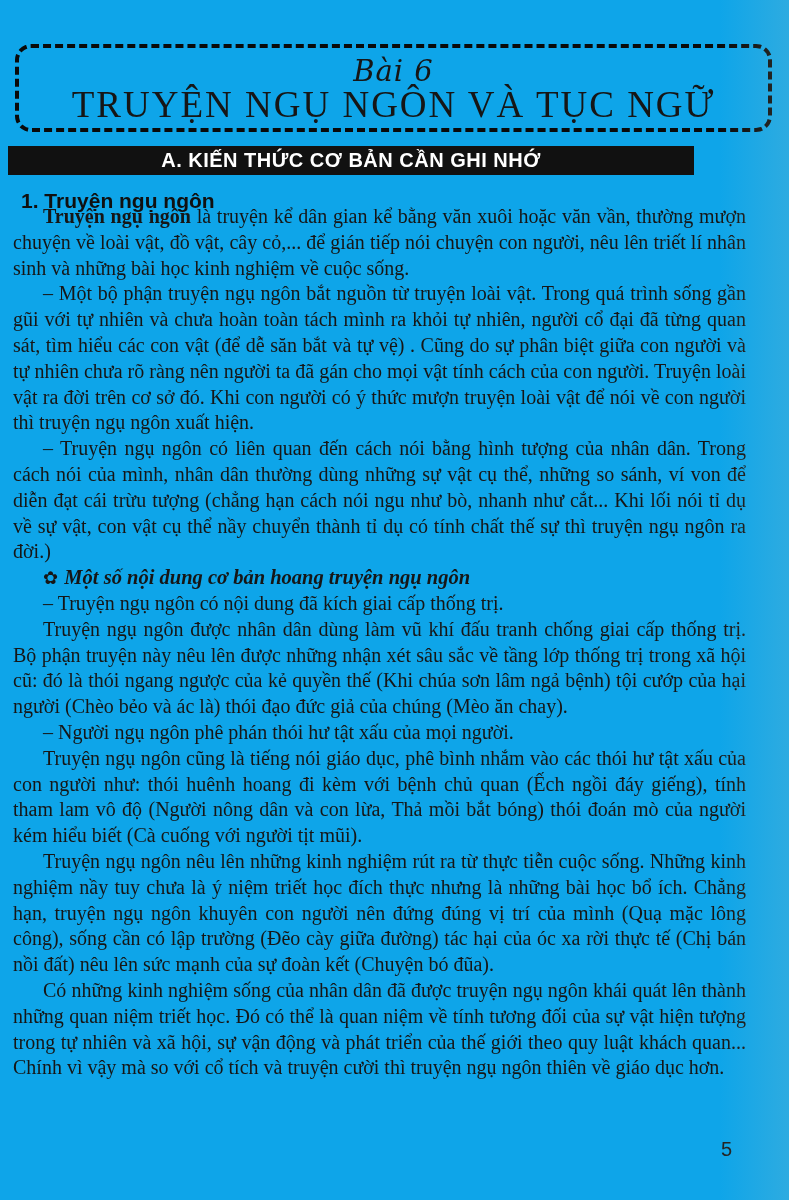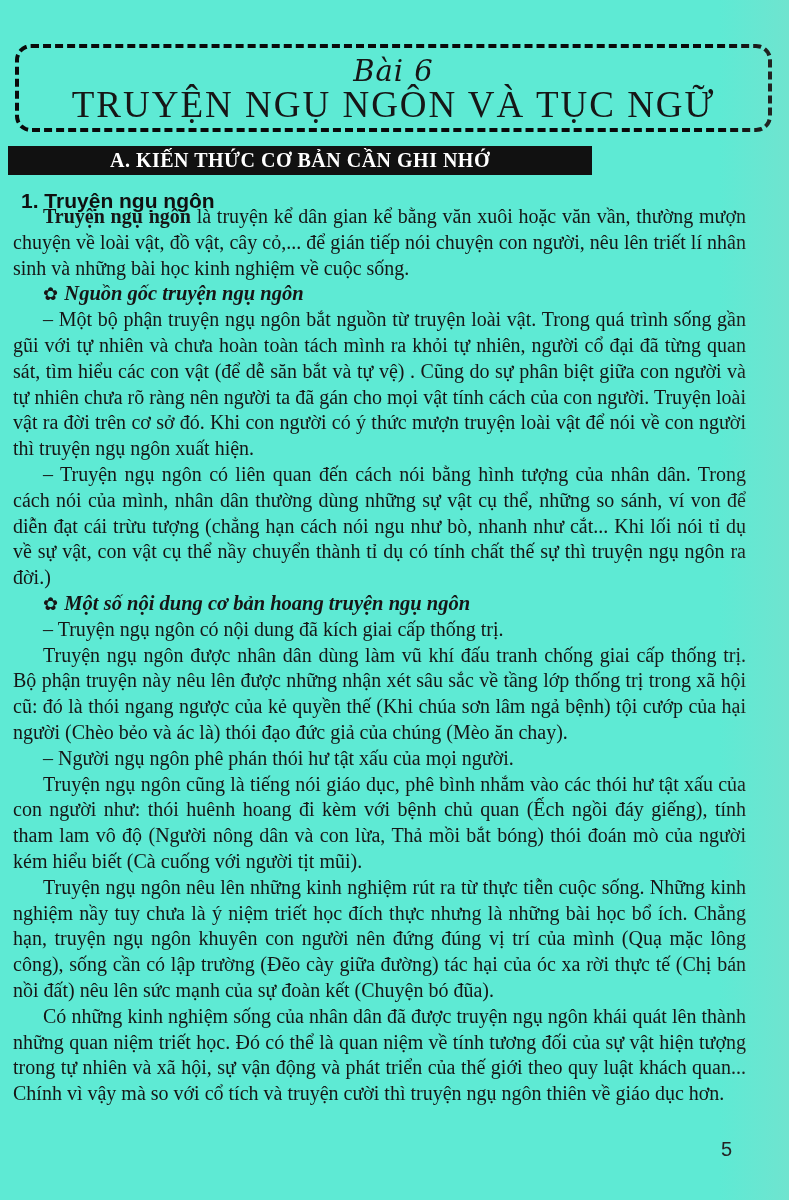--- a/index.html
+++ b/index.html
@@ -1,21 +1,21 @@
 <!DOCTYPE html>
 <html><head>
 <meta charset="utf-8">
 <style>
   html, body { margin: 0; padding: 0; background: #e8e8e8; }
   .page {
     position: relative;
     width: 789px;
     height: 1200px;
     margin: 0 auto;
-    background: #5eead4;
+    background: #0ea5e9;
     color: #161616;
     font-family: "Liberation Serif", serif;
     overflow: hidden;
     box-sizing: border-box;
   }
   
   .page::after {
     content: "";
     position: absolute;
     right: 0; top: 0;
@@ -43,22 +43,22 @@
   .lesson-title {
     font-family: "Liberation Serif", serif;
     font-size: 37px;
     line-height: 36px;
     letter-spacing: 2px;
     white-space: nowrap;
   }
   .banner {
     position: absolute;
     left: 8px; top: 146px;
-    width: 584px; height: 29px;
-    font-family: Liberation Serif, serif;
+    width: 686px; height: 29px;
+    font-family: Liberation Sans, sans-serif;
     font-weight: bold;
     font-size: 20px;
     letter-spacing: 0.5px;
     text-align: center;
     line-height: 29px;
   }
   .section-heading {
     position: absolute;
     left: 13px; top: 181px;
     margin: 8px;
@@ -109,21 +109,20 @@
   </div>
 
   <div class="banner" style="background: rgb(17, 17, 17); color: rgb(255, 255, 255);">
     <span>A. KIẾN THỨC CƠ BẢN CẦN GHI NHỚ</span>
   </div>
 
   <h2 class="section-heading">1. Truyện ngụ ngôn</h2>
 
   <div class="content">
       <p class="para"><span class="seg-bi">Truyện ngụ ngôn</span><span class="seg-n"> là truyện kể dân gian kể bằng văn xuôi hoặc văn vần, thường mượn chuyện về loài vật, đồ vật, cây cỏ,... để gián tiếp nói chuyện con người, nêu lên triết lí nhân sinh và những bài học kinh nghiệm về cuộc sống.</span></p>
-      <p class="subheading"><span class="florette">✿ </span><span>Nguồn gốc truyện ngụ ngôn</span></p>
       <p class="para"><span class="seg-n">– Một bộ phận truyện ngụ ngôn bắt nguồn từ truyện loài vật. Trong quá trình sống gần gũi với tự nhiên và chưa hoàn toàn tách mình ra khỏi tự nhiên, người cổ đại đã từng quan sát, tìm hiểu các con vật (để dễ săn bắt và tự vệ) . Cũng do sự phân biệt giữa con người và tự nhiên chưa rõ ràng nên người ta đã gán cho mọi vật tính cách của con người. Truyện loài vật ra đời trên cơ sở đó. Khi con người có ý thức mượn truyện loài vật để nói về con người thì truyện ngụ ngôn xuất hiện.</span></p>
       <p class="para"><span class="seg-n">– Truyện ngụ ngôn có liên quan đến cách nói bằng hình tượng của nhân dân. Trong cách nói của mình, nhân dân thường dùng những sự vật cụ thể, những so sánh, ví von để diễn đạt cái trừu tượng (chẳng hạn cách nói </span><span class="seg-i">ngu như bò, nhanh như cắt</span><span class="seg-n">... Khi lối nói tỉ dụ về sự vật, con vật cụ thể nầy chuyển thành tỉ dụ có tính chất thế sự thì truyện ngụ ngôn ra đời.)</span></p>
       <p class="subheading"><span class="florette">✿ </span><span>Một số nội dung cơ bản hoang truyện ngụ ngôn</span></p>
       <p class="para"><span class="seg-n">– Truyện ngụ ngôn có nội dung đã kích giai cấp thống trị.</span></p>
       <p class="para"><span class="seg-n">Truyện ngụ ngôn được nhân dân dùng làm vũ khí đấu tranh chống giai cấp thống trị. Bộ phận truyện này nêu lên được những nhận xét sâu sắc về tầng lớp thống trị trong xã hội cũ: đó là thói ngang ngược của kẻ quyền thế (</span><span class="seg-i">Khi chúa sơn lâm ngả bệnh</span><span class="seg-n">) tội cướp của hại người (</span><span class="seg-i">Chèo bẻo và ác là</span><span class="seg-n">) thói đạo đức giả của chúng (</span><span class="seg-i">Mèo ăn chay</span><span class="seg-n">).</span></p>
       <p class="para"><span class="seg-n">– Người ngụ ngôn phê phán thói hư tật xấu của mọi người.</span></p>
       <p class="para"><span class="seg-n">Truyện ngụ ngôn cũng là tiếng nói giáo dục, phê bình nhắm vào các thói hư tật xấu của con người như: thói huênh hoang đi kèm với bệnh chủ quan (</span><span class="seg-i">Ếch ngồi đáy giếng</span><span class="seg-n">), tính tham lam vô độ (</span><span class="seg-i">Người nông dân và con lừa, Thả mồi bắt bóng</span><span class="seg-n">) thói đoán mò của người kém hiểu biết (</span><span class="seg-i">Cà cuống với người tịt mũi</span><span class="seg-n">).</span></p>
       <p class="para"><span class="seg-n">Truyện ngụ ngôn nêu lên những kinh nghiệm rút ra từ thực tiễn cuộc sống. Những kinh nghiệm nầy tuy chưa là ý niệm triết học đích thực nhưng là những bài học bổ ích. Chẳng hạn, truyện ngụ ngôn khuyên con người nên đứng đúng vị trí của mình (</span><span class="seg-i">Quạ mặc lông công</span><span class="seg-n">), sống cần có lập trường (</span><span class="seg-i">Đẽo cày giữa đường</span><span class="seg-n">) tác hại của óc xa rời thực tế (</span><span class="seg-i">Chị bán nồi đất</span><span class="seg-n">) nêu lên sức mạnh của sự đoàn kết (</span><span class="seg-i">Chuyện bó đũa</span><span class="seg-n">).</span></p>
       <p class="para"><span class="seg-n">Có những kinh nghiệm sống của nhân dân đã được truyện ngụ ngôn khái quát lên thành những quan niệm triết học. Đó có thể là quan niệm về tính tương đối của sự vật hiện tượng trong tự nhiên và xã hội, sự vận động và phát triển của thế giới theo quy luật khách quan... Chính vì vậy mà so với cổ tích và truyện cười thì truyện ngụ ngôn thiên về giáo dục hơn.</span></p>
     </div>

